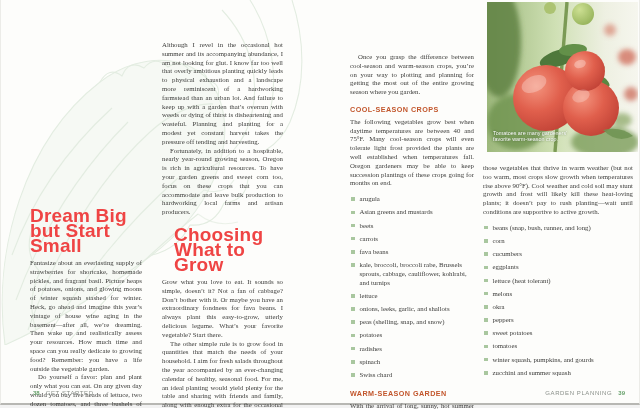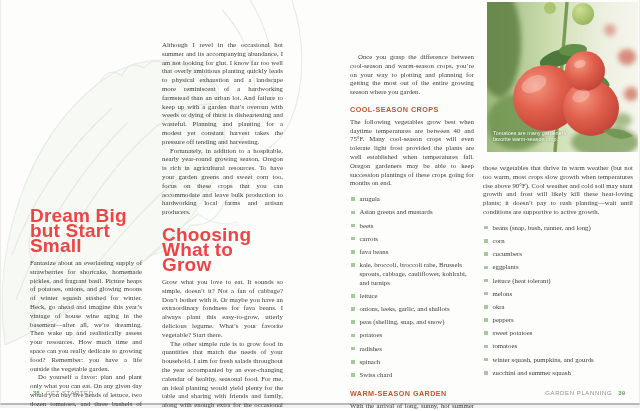--- a/index.html
+++ b/index.html
@@ -70,21 +70,21 @@
 
   <div class="col col1">
     <h2 class="h-green">Dream Big but Start Small</h2>
     <p>Fantasize about an everlasting supply of strawberries for shortcake, homemade pickles, and fragrant basil. Picture heaps of potatoes, onions, and glowing moons of winter squash stashed for winter. Heck, go ahead and imagine this year’s vintage of house wine aging in the basement—after all, we’re dreaming. Then wake up and realistically assess your resources. How much time and space can you really dedicate to growing food? Remember: you have a life outside the vegetable garden.</p>
     <p class="indent">Do yourself a favor: plan and plant only what you can eat. On any given day would you buy five heads of lettuce, two dozen tomatoes, and three bushels of kale? Probably not.</p>
   </div>
 
   <div class="col col2">
     <p>Although I revel in the occasional hot summer and its accompanying abundance, I am not looking for glut. I know far too well that overly ambitious planting quickly leads to physical exhaustion and a landscape more reminiscent of a hardworking farmstead than an urban lot. And failure to keep up with a garden that’s overrun with weeds or dying of thirst is disheartening and wasteful. Planning and planting for a modest yet constant harvest takes the pressure off tending and harvesting.</p>
     <p class="indent">Fortunately, in addition to a hospitable, nearly year-round growing season, Oregon is rich in agricultural resources. To have your garden greens and sweet corn too, focus on these crops that you can accommodate and leave bulk production to hardworking local farms and artisan producers.</p>
-    <h2 class="h-green" style="margin-top:10px;">Choosing What to Grow</h2>
+    <h2 class="h-green" style="margin-top:10px;margin-left:12px;">Choosing What to Grow</h2>
     <p>Grow what you love to eat. It sounds so simple, doesn’t it? Not a fan of cabbage? Don’t bother with it. Or maybe you have an extraordinary fondness for fava beans. I always plant this easy-to-grow, utterly delicious legume. What’s your favorite vegetable? Start there.</p>
     <p class="indent">The other simple rule is to grow food in quantities that match the needs of your household. I aim for fresh salads throughout the year accompanied by an ever-changing calendar of healthy, seasonal food. For me, an ideal planting would yield plenty for the table and sharing with friends and family, along with enough extra for the occasional batch of berry jam, savory tomato sauce, or herbal pesto to get me through the damp, chilly months until the warmth of next summer.</p>
   </div>
 
   <div class="footer footer-left">
     <span class="pagenum">38</span><span>GET STARTED</span>
   </div>
 
   <div class="photo">
     <svg width="151" height="150" viewBox="0 0 151 150" aria-hidden="true">

